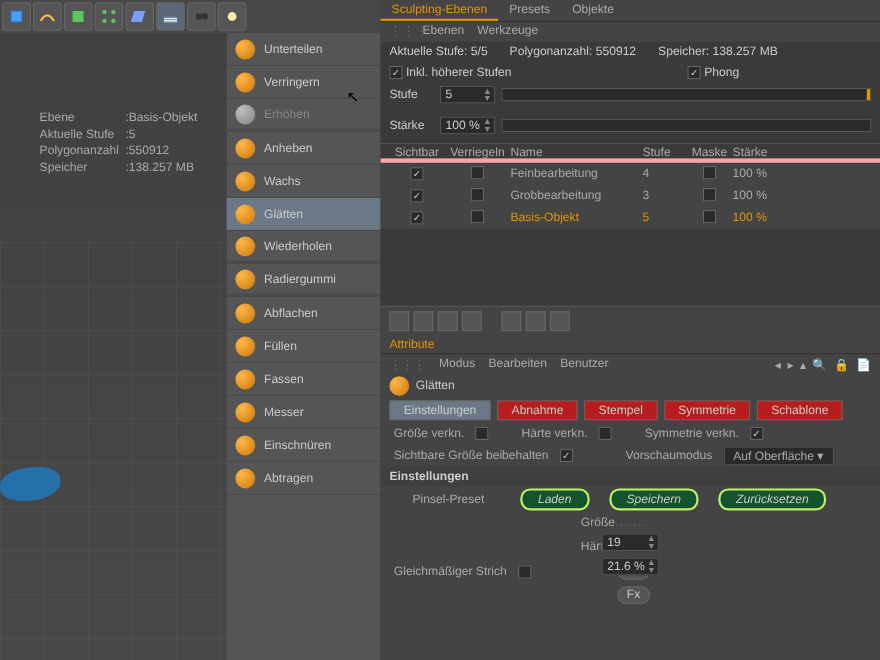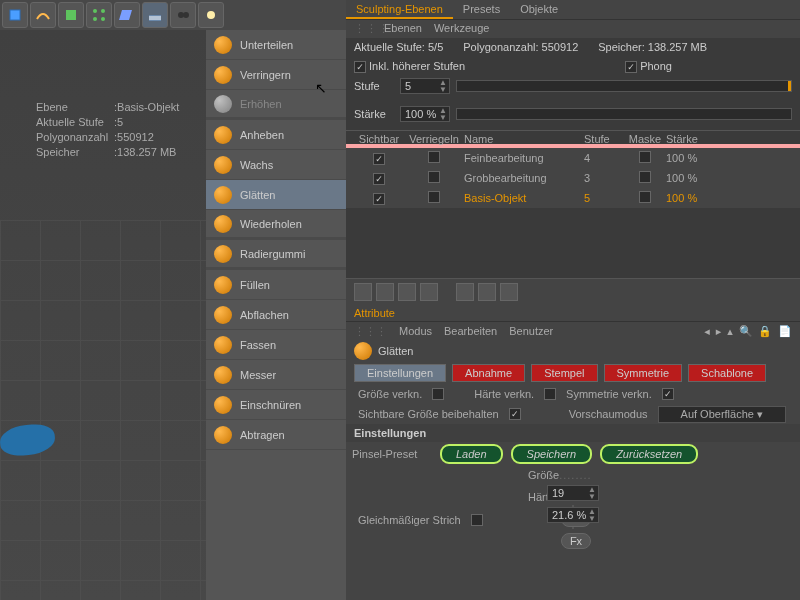--- a/index.html
+++ b/index.html
@@ -49,31 +49,31 @@
 .attr-hdr { color: #e59500; padding: 3px 8px; border-bottom: 1px solid #333; height: 18px; }
 .attr-sub { display: flex; padding: 2px 8px; gap: 12px; color: #aaa; height: 18px; align-items: center; }
 .attr-sub .grip { color: #666; }
 .attr-icons { margin-left: auto; display: flex; gap: 6px; font-size: 10px; }
 .attr-title { display: flex; padding: 4px 8px; gap: 6px; align-items: center; height: 22px; }
 .attr-tabs { display: flex; padding: 2px 8px; gap: 6px; height: 22px; }
 .attr-tab { padding: 2px 12px; background: #b91c1c; border: 1px solid #666; cursor: pointer; }
 .attr-tab.active { background: #6a7888; }
 .check-line { display: flex; padding: 3px 12px; gap: 10px; align-items: center; height: 20px; color: #aaa; }
 .section-hdr { padding: 3px 8px; color: #ccc; background: #3f3f3f; font-weight: bold; height: 18px; }
-.preset-row { display: flex; padding: 3px 6px; gap: 8px; align-items: center; height: 24px; }
+.preset-row { display: flex; padding: 3px 29px; gap: 18px; align-items: center; height: 24px; }
 .preset-btn { padding: 2px 14px; background: #14532d; border: 2px solid #bef264; border-radius: 9px; cursor: pointer; font-style: italic; }
 .param-row { display: flex; padding: 3px 12px; align-items: center; height: 22px; gap: 4px; flex-direction: column; }
 .param-label { width: 90px; color: #aaa; }
 .param-val { width: 52px; background: #2a2a2a; padding: 1px 4px; border: 1px solid #555; position: relative; }
 .param-bar { flex: 1; height: 12px; background: #2a2a2a; border: 1px solid #555; position: relative; }
 .param-fill { height: 100%; background: #e59500; }
 .fx-btn { padding: 1px 8px; background: #555; border: 1px solid #666; border-radius: 8px; margin-left: 6px; }
 .dots { color: #666; letter-spacing: 1px; }
 .cursor { position: absolute; top: 80px; left: 315px; font-size: 14px; color: #000; z-index: 10; }
-.dropdown { background: #2a2a2a; border: 1px solid #555; padding: 1px 22px; }
+.dropdown { background: #2a2a2a; border: 1px solid #555; padding: 1px 8px; }
 </style>
 </head>
 <body>
 
 <div class="toolbar-top">
   <div class="tool-icon">
       <svg width="16" height="16">
         <rect x="3" y="3" width="10" height="10" fill="#4a9eff" stroke="#2a6ebb"></rect>
       </svg>
     </div>
@@ -177,25 +177,25 @@
   <div class="tool-item group-end">
       <span class="tool-icon-sm"></span>
       <span>Wiederholen</span>
     </div>
   <div class="tool-item group-end">
       <span class="tool-icon-sm"></span>
       <span>Radiergummi</span>
     </div>
   <div class="tool-item">
       <span class="tool-icon-sm"></span>
+      <span>Abflachen</span>
+    </div>
+  <div class="tool-item">
+      <span class="tool-icon-sm"></span>
       <span>Füllen</span>
-    </div>
-  <div class="tool-item">
-      <span class="tool-icon-sm"></span>
-      <span>Abflachen</span>
     </div>
   <div class="tool-item">
       <span class="tool-icon-sm"></span>
       <span>Fassen</span>
     </div>
   <div class="tool-item">
       <span class="tool-icon-sm"></span>
       <span>Messer</span>
     </div>
   <div class="tool-item">
@@ -310,21 +310,21 @@
     <div class="attr-tab">Abnahme</div>
     <div class="attr-tab">Stempel</div>
     <div class="attr-tab">Symmetrie</div>
     <div class="attr-tab">Schablone</div>
   </div>
   <div class="check-line">
     <span>Größe verkn.</span>
       <span class="cbx"></span>
     <span style="margin-left:20px">Härte verkn.</span>
       <span class="cbx"></span>
-    <span style="">Symmetrie verkn.</span>
+    <span style="margin-left:20px">Symmetrie verkn.</span>
       <span class="cbx">✓</span>
   </div>
   <div class="check-line">
     <span>Sichtbare Größe beibehalten</span>
       <span class="cbx">✓</span>
     <span style="margin-left:38px">Vorschaumodus</span>
     <span class="dropdown"><span>Auf Oberfläche</span> ▾</span>
   </div>
   <div class="section-hdr">Einstellungen</div>
   <div class="preset-row">

